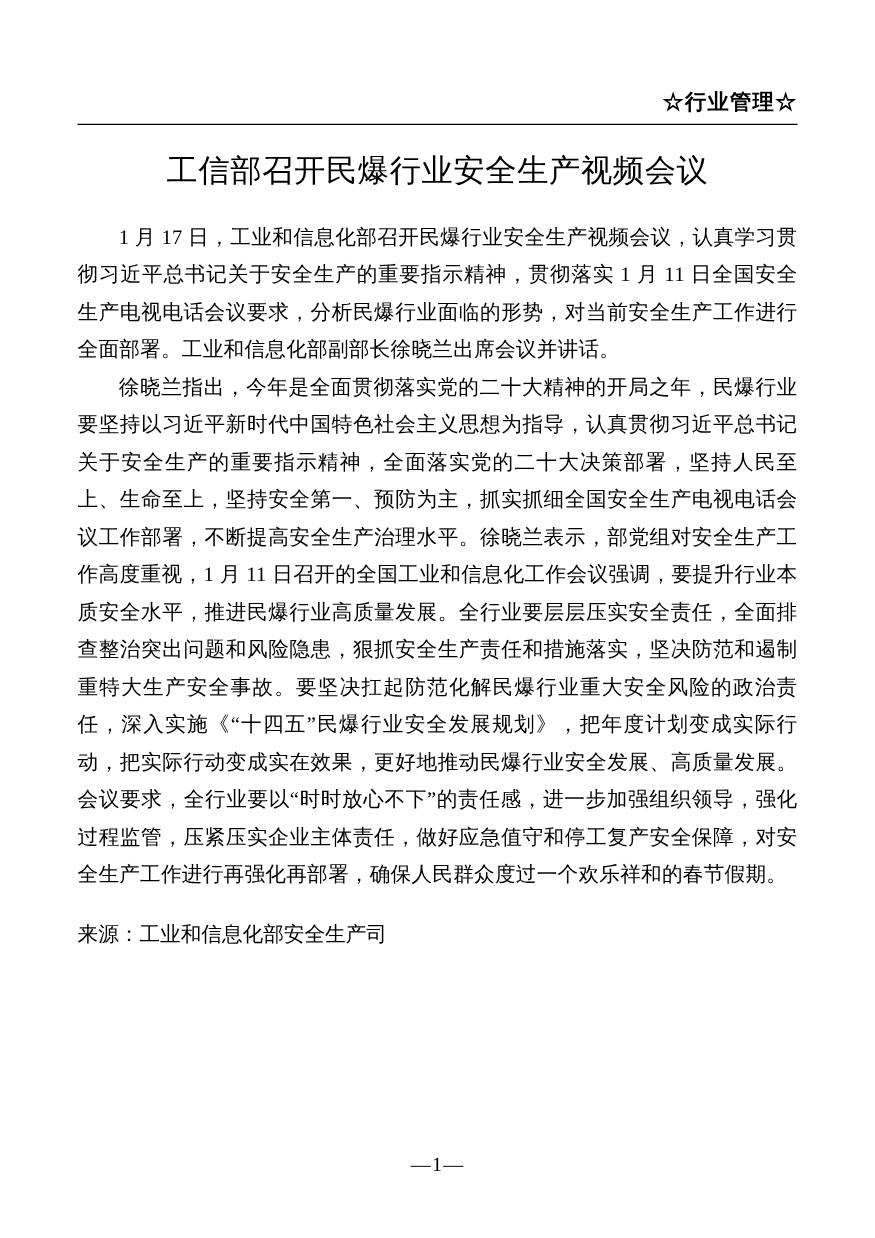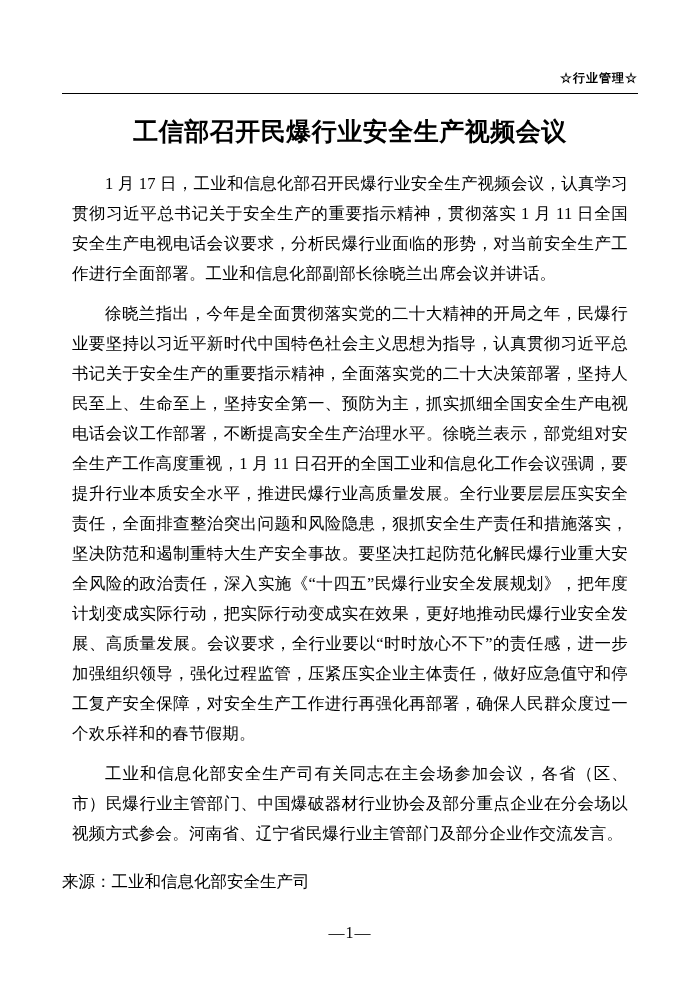--- a/index.html
+++ b/index.html
@@ -16,46 +16,46 @@
   }
   .page {
     position: relative;
     width: 700px;
     height: 990px;
     box-sizing: border-box;
     padding: 70px 62px 40px 62px;
   }
   .header-line {
     text-align: right;
-    font-size: 12px;
+    font-size: 17px;
     font-weight: bold;
     letter-spacing: 1px;
     color: #000;
     margin: 0 0 6px 0;
     font-family: "Liberation Serif", "DejaVu Serif", serif;
   }
   .header-rule {
     border: none;
     border-top: 1px solid #000;
     margin: 0 0 22px 0;
     height: 0;
   }
   .doc-title {
     text-align: center;
     font-size: 25px;
-    font-weight: bold;
+    font-weight: normal;
     letter-spacing: 0.5px;
     line-height: 1.3;
     margin: 0 0 20px 0;
     font-family: "Liberation Serif", "DejaVu Serif", serif;
   }
   .body-text p {
     font-size: 16.5px;
     line-height: 30px;
-    margin: 10px;
+    margin: 0;
     text-align: justify;
     text-justify: inter-ideograph;
     text-indent: 2em;
     letter-spacing: 0.2px;
   }
   .source {
     font-size: 16.5px;
     line-height: 30px;
     margin: 18px 0 0 0;
     padding-right: 4px;
@@ -76,20 +76,19 @@
 <div class="page">
 
   <div class="header-line">☆行业管理☆</div>
   <hr class="header-rule">
 
   <h1 class="doc-title">工信部召开民爆行业安全生产视频会议</h1>
 
   <div class="body-text">
     <p>1 月 17 日，工业和信息化部召开民爆行业安全生产视频会议，认真学习贯彻习近平总书记关于安全生产的重要指示精神，贯彻落实 1 月 11 日全国安全生产电视电话会议要求，分析民爆行业面临的形势，对当前安全生产工作进行全面部署。工业和信息化部副部长徐晓兰出席会议并讲话。</p>
     <p>徐晓兰指出，今年是全面贯彻落实党的二十大精神的开局之年，民爆行业要坚持以习近平新时代中国特色社会主义思想为指导，认真贯彻习近平总书记关于安全生产的重要指示精神，全面落实党的二十大决策部署，坚持人民至上、生命至上，坚持安全第一、预防为主，抓实抓细全国安全生产电视电话会议工作部署，不断提高安全生产治理水平。徐晓兰表示，部党组对安全生产工作高度重视，1 月 11 日召开的全国工业和信息化工作会议强调，要提升行业本质安全水平，推进民爆行业高质量发展。全行业要层层压实安全责任，全面排查整治突出问题和风险隐患，狠抓安全生产责任和措施落实，坚决防范和遏制重特大生产安全事故。要坚决扛起防范化解民爆行业重大安全风险的政治责任，深入实施《“十四五”民爆行业安全发展规划》，把年度计划变成实际行动，把实际行动变成实在效果，更好地推动民爆行业安全发展、高质量发展。会议要求，全行业要以“时时放心不下”的责任感，进一步加强组织领导，强化过程监管，压紧压实企业主体责任，做好应急值守和停工复产安全保障，对安全生产工作进行再强化再部署，确保人民群众度过一个欢乐祥和的春节假期。</p>
-    <p>工业和信息化部安全生产司有关同志在主会场参加会议，各省（区、市）民爆行业主管部门、中国爆破器材行业协会及部分重点企业在分会场以视频方式参会。河南省、辽宁省民爆行业主管部门及部分企业作交流发言。</p>
   </div>
 
   <div class="source">来源：工业和信息化部安全生产司</div>
 
   <div class="page-number">—1—</div>
 
 </div>
 
 </body></html>

